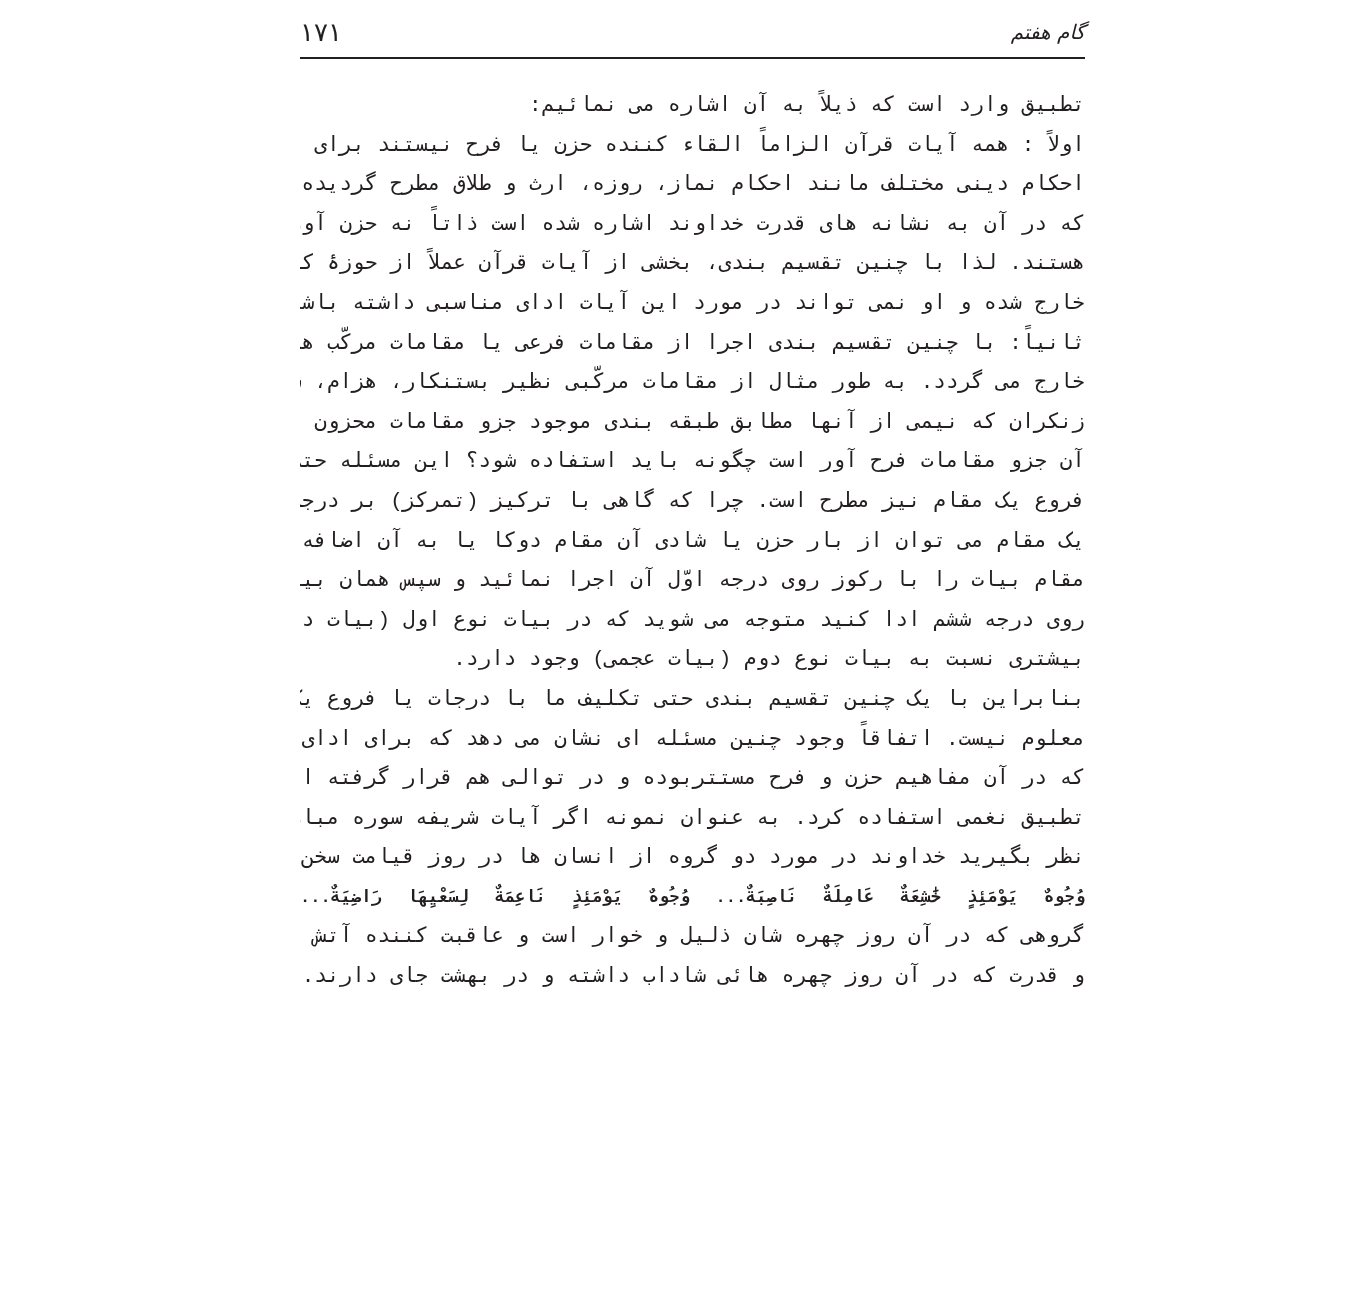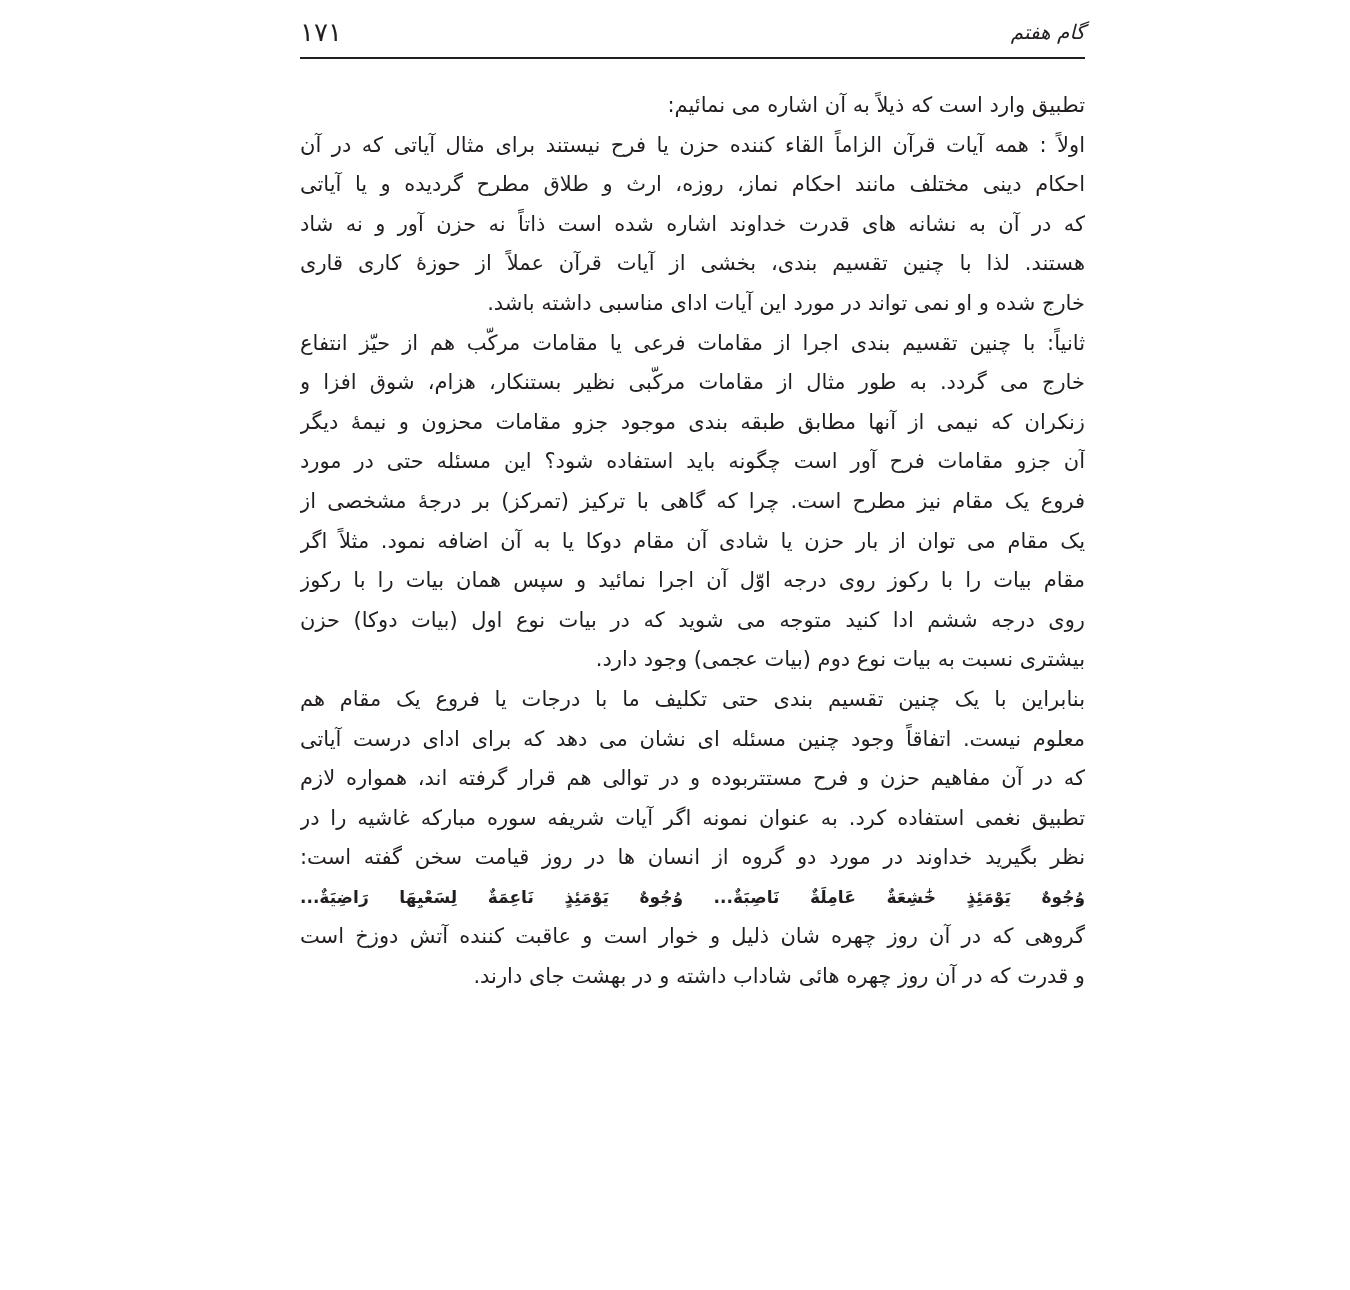--- a/index.html
+++ b/index.html
@@ -18,20 +18,21 @@
   .header-rule {
     position: absolute; top: 57px; left: 0; right: 0; height: 2px; background: #231f20;
   }
   .body-text {
     position: absolute; top: 86px; left: 0; right: 0;
   }
   .line {
     height: 39.6px; line-height: 39.6px; font-size: 21px;
     white-space: nowrap; text-align: justify; text-align-last: justify;
     overflow: hidden;
+    font-family: Liberation Mono, monospace;
   }
   .line.last { text-align-last: right; }
   .line.verse { font-weight: bold; font-size: 17px; }
 </style>
 </head>
 <body>
 
 <div class="page">
   <div class="header">
     <span class="running-title">گام هفتم</span>

